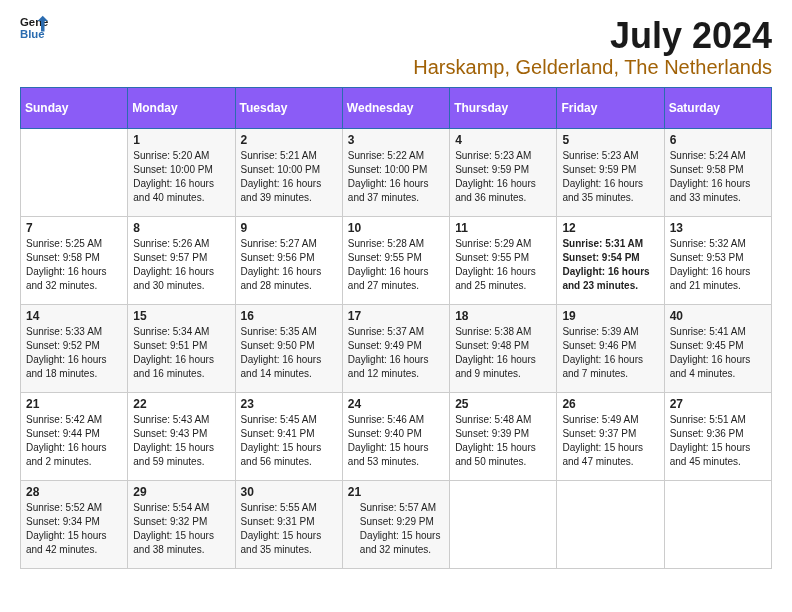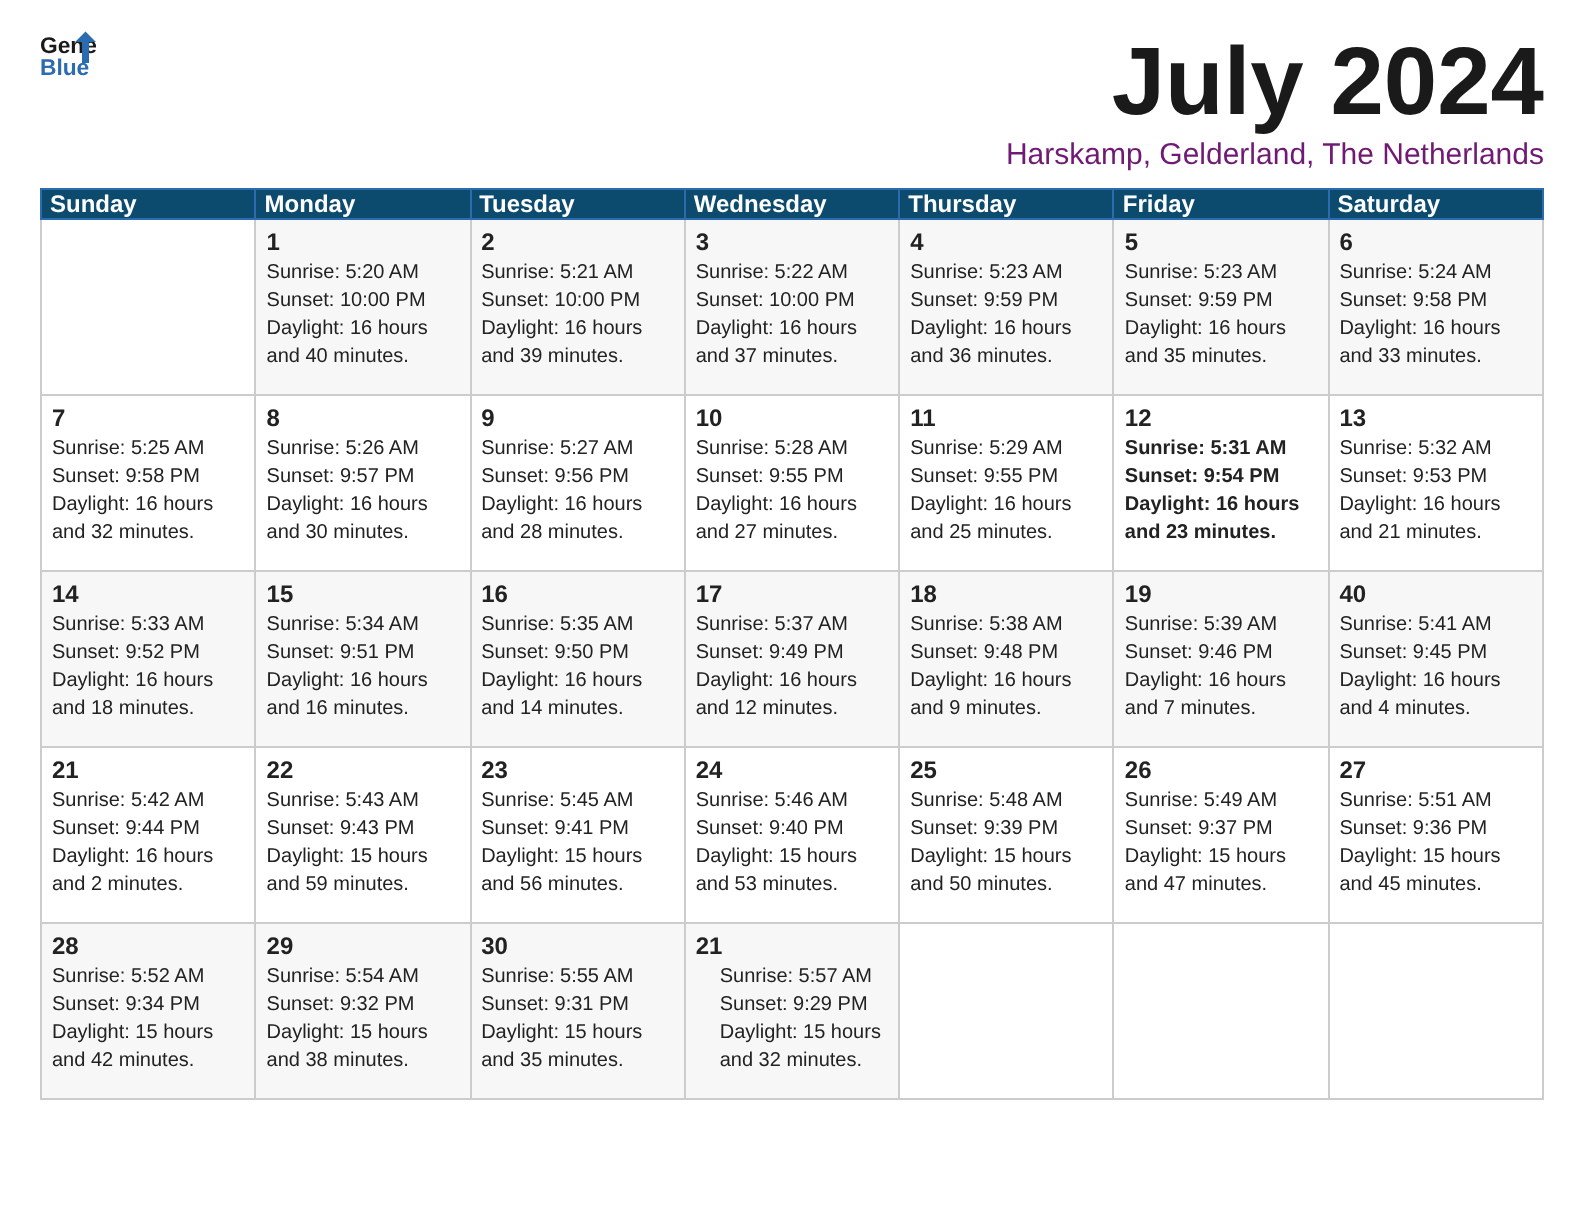--- a/index.html
+++ b/index.html
@@ -24,38 +24,38 @@
     .logo-icon {
       width: 28px;
       height: 28px;
       position: relative;
       top: -2px;
     }
     .title-area {
       text-align: right;
     }
     .month-year {
-      font-size: 48px;
+      font-size: 36px;
       font-weight: bold;
       color: #1a1a1a;
       line-height: 1.1;
     }
     .location {
-      font-size: 15px;
-      color: #701a75;
+      font-size: 20px;
+      color: #a16207;
     }
     .calendar {
       width: 100%;
       border-collapse: collapse;
       font-size: 11px;
     }
     .calendar thead tr th {
-      background: #0c4a6e;
+      background: #8b5cf6;
       color: #fff;
-      padding: 0 4px;
+      padding: 13px 4px;
       text-align: left;
       font-size: 12px;
       font-weight: bold;
       border: 1px solid #2b6cb0;
     }
     .calendar tbody tr td {
       border: 1px solid #ccc;
       vertical-align: top;
       padding: 4px 5px;
       min-height: 80px;

